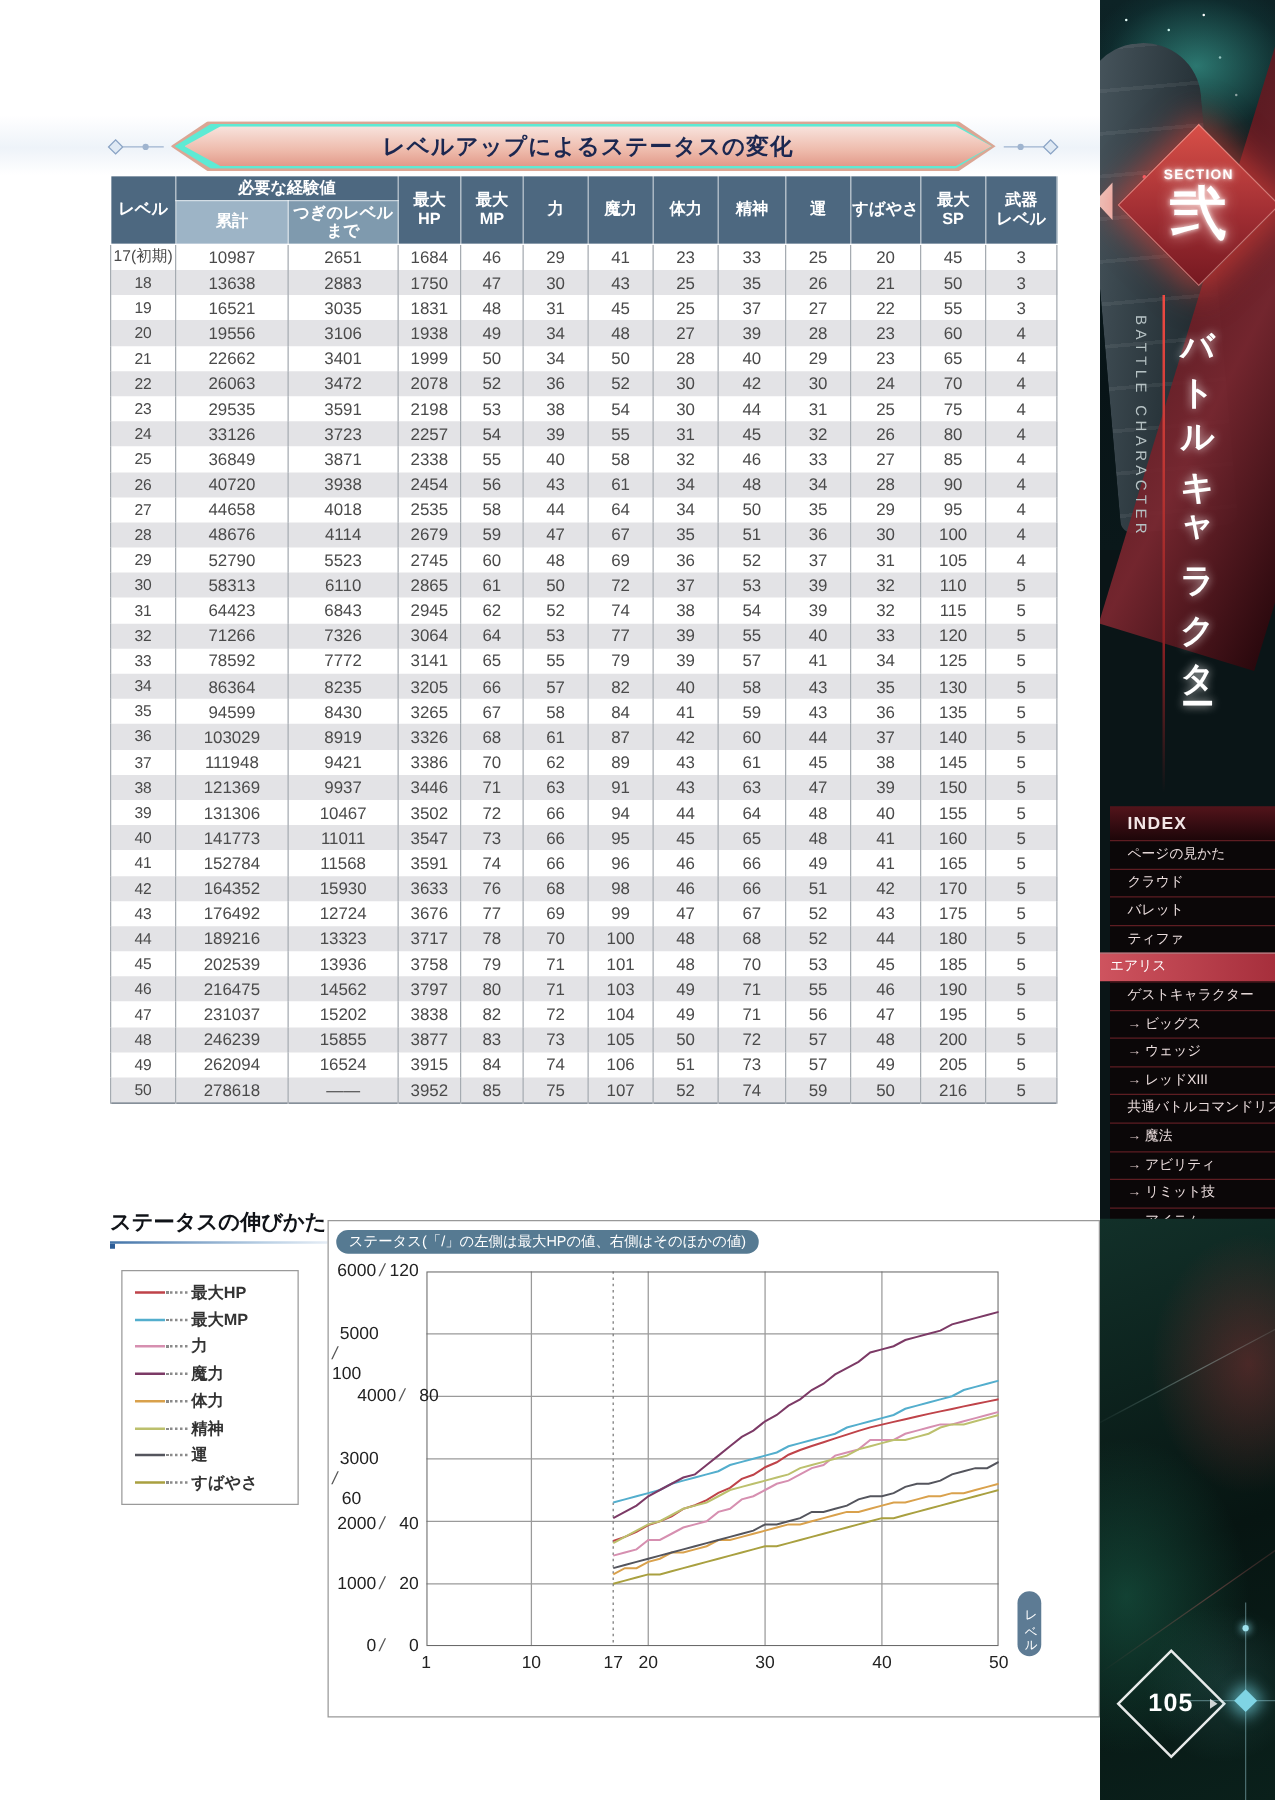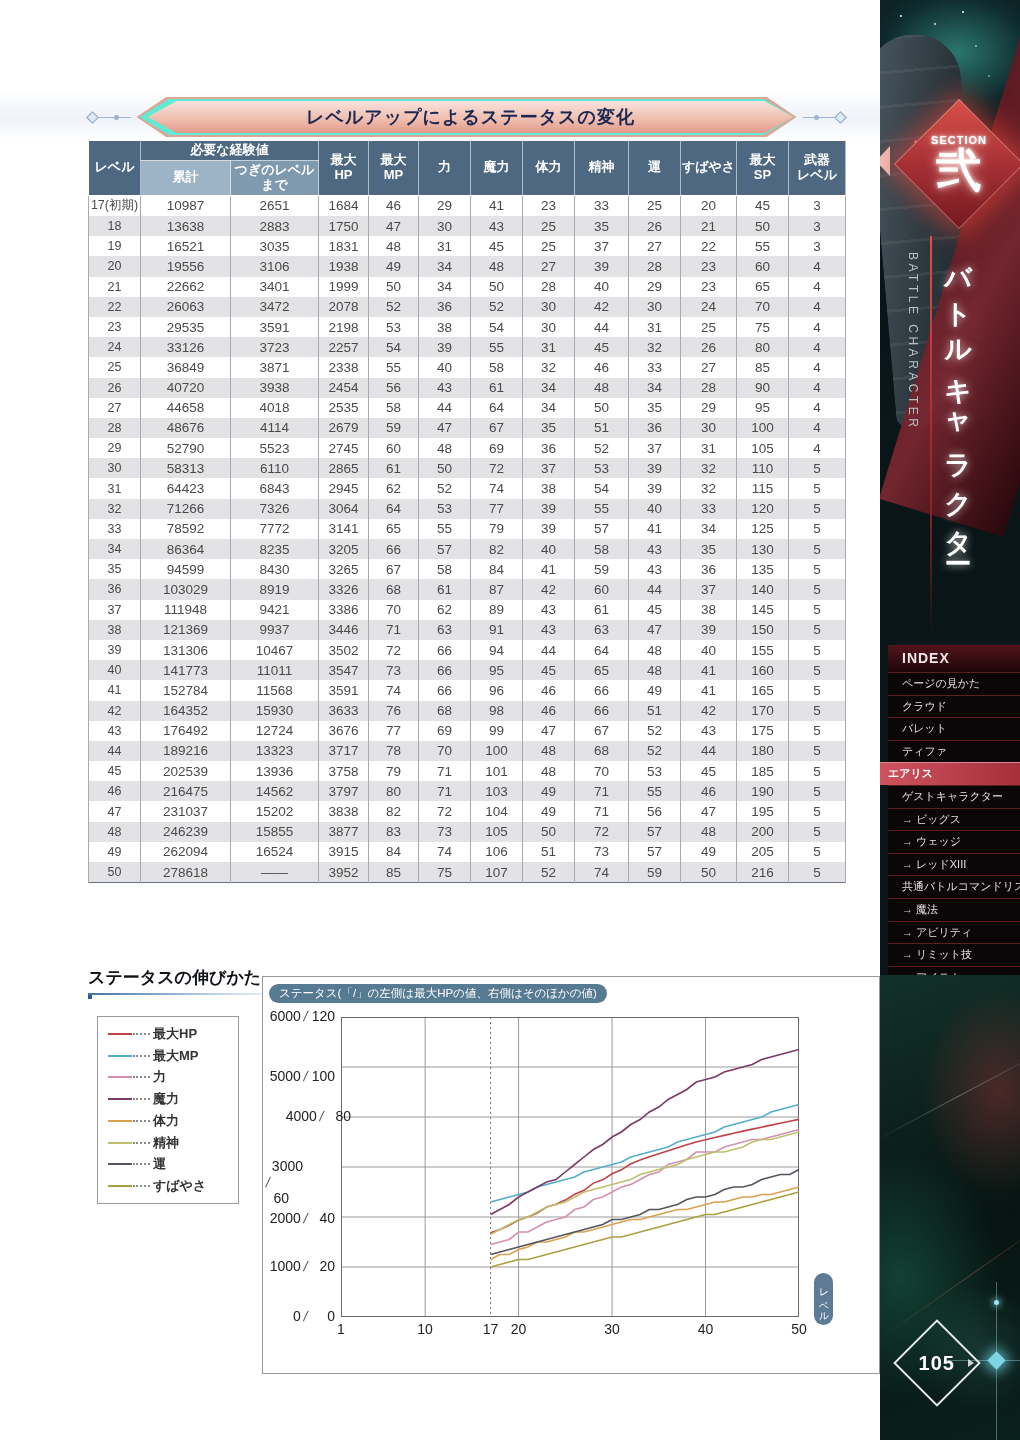--- a/index.html
+++ b/index.html
@@ -92,21 +92,21 @@
   .vtitle-ja{position:absolute;left:60px;top:246px;writing-mode:vertical-rl;font-size:27px;font-weight:bold;color:#fff;
     letter-spacing:7px;text-shadow:0 0 8px rgba(255,255,255,.75);}
   .vtitle-en{position:absolute;left:26px;top:252px;writing-mode:vertical-rl;font-size:12px;color:#b6c2c4;
     letter-spacing:3.5px;}
   .index-menu{position:absolute;left:8px;top:645px;width:132px;}
   .index-header{height:27px;line-height:27px;padding-left:14px;font-size:14px;font-weight:bold;letter-spacing:1px;
     color:#f3e6e6;background:linear-gradient(#53141b,#1d0609);}
   .index-item{height:21.6px;line-height:21.6px;padding-left:14px;font-size:11px;color:#ecdede;
     background:rgba(12,6,8,.93);border-top:1px solid #5e1d22;white-space:nowrap;cursor:pointer;}
   .index-item .arrow{margin-right:3px;color:#d9c6c6;}
-  .index-item.active{margin-left:-14px;padding-left:14px;font-weight:bold;color:#fff;
+  .index-item.active{margin-left:-14px;padding-left:14px;font-weight:normal;color:#fff;
     background:linear-gradient(90deg,#d05560,#a62f3c);border-top:1px solid #e08890;}
   .swirl{position:absolute;left:0;top:975px;width:140px;height:465px;
     background:radial-gradient(ellipse 120px 160px at 85% 25%, rgba(190,55,60,.35), transparent 65%),
       radial-gradient(ellipse 140px 180px at 15% 65%, rgba(35,130,100,.4), transparent 70%),
       radial-gradient(ellipse 90px 90px at 70% 80%, rgba(120,230,230,.12), transparent 70%),
       linear-gradient(160deg,#123029,#071512 55%,#0a201b);}
   .swirl .streak{position:absolute;left:-20px;top:120px;width:200px;height:1px;
     background:linear-gradient(90deg,transparent,rgba(200,240,235,.35),transparent);transform:rotate(-28deg);}
   .swirl .streak2{position:absolute;left:-20px;top:300px;width:220px;height:1px;
     background:linear-gradient(90deg,transparent,rgba(255,120,120,.3),transparent);transform:rotate(-35deg);}
@@ -773,21 +773,21 @@
         </svg>
     </div>
     <div class="level-pill">
       <span>レベル</span>
     </div>
   <div class="ylab" style="top: 31px;">
         <span class="lv">6000</span>
         <span class="sl">/</span>
         <span class="rv">120</span>
       </div>
-      <div class="ylab" style="top: 91px;">
+      <div class="ylab" style="top: 81px; flex-direction: column;">
         <span class="lv">5000</span>
         <span class="sl">/</span>
         <span class="rv">100</span>
       </div>
       <div class="ylab" style="top: 131px; margin-left: 16px;">
         <span class="lv">4000</span>
         <span class="sl">/</span>
         <span class="rv">80</span>
       </div>
       <div class="ylab" style="top: 181px; flex-direction: column;">

